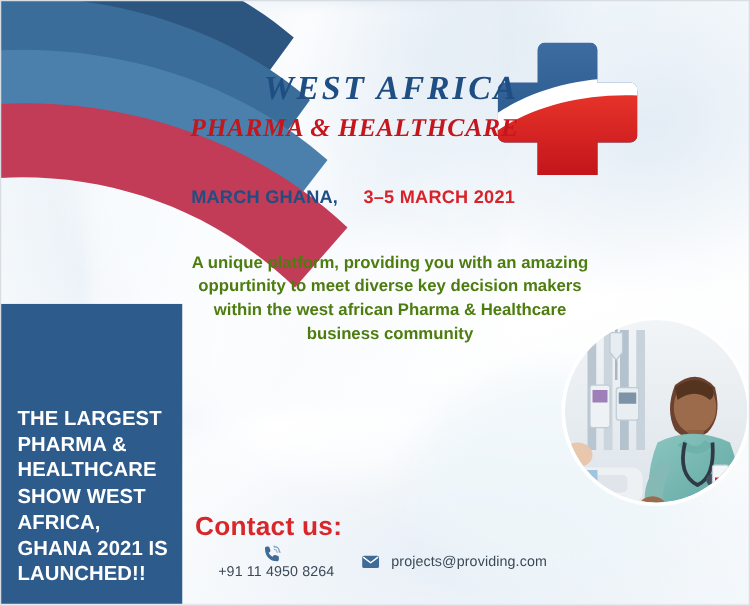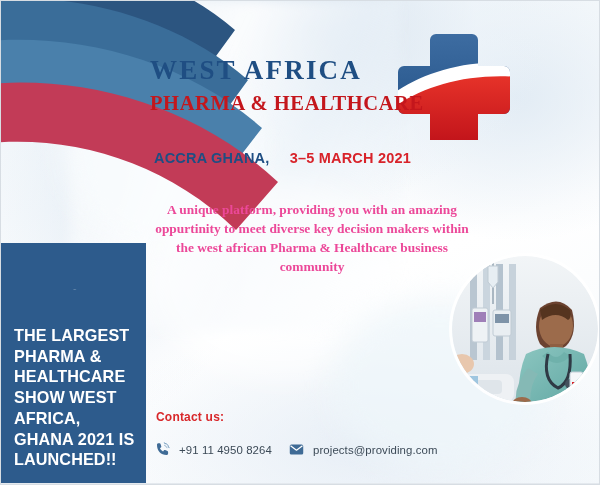--- a/index.html
+++ b/index.html
@@ -59,21 +59,22 @@
     position: absolute;
     left: 398px; top: 28px;
     width: 112px; height: 112px;
   }
 
   
   .brand-block {
     position: absolute;
     left: 150px; top: 56px;
     width: 265px;
-    text-align: left;
+    text-align: right;
+    font-style: italic;
   }
   .brand-line1 {
     font-family: "Liberation Serif", serif;
     font-weight: bold;
     font-size: 27px;
     letter-spacing: 2.2px;
     color: #1f4e83;
     line-height: 1.1;
     white-space: nowrap;
   }
@@ -102,22 +103,21 @@
   .event-date { color: #d8232a; margin-left: 16px; }
 
   .pitch {
     position: absolute;
     left: 152px; top: 200px;
     width: 320px;
     text-align: center;
     font-size: 13.4px;
     font-weight: bold;
     line-height: 1.42;
-    color: #ec4899;
-    font-family: Liberation Serif, serif;
+    color: #4d7c0f;
   }
   .panel-shape {
     position: absolute;
     left: 0; top: 243px;
     width: 146px; height: 242px;
   }
   .panel-text {
     position: absolute;
     left: 14px; top: 289px;
     width: 128px;
@@ -136,40 +136,40 @@
     width: 146px; height: 146px;
     border-radius: 50%;
     overflow: hidden;
     box-shadow: 0 0 0 3px rgba(255,255,255,0.9);
   }
 
   
   .contact-title {
     position: absolute;
     left: 156px; top: 410px;
-    font-size: 12px;
+    font-size: 21px;
     font-weight: bold;
     color: #d8272a;
     letter-spacing: 0.2px;
   }
   .contact-rows {
     position: absolute;
     left: 154px; top: 438px;
     width: 440px;
   }
   .c-row {
     display: flex;
     align-items: center;
     height: 23px;
   }
   .c-cell {
     display: flex;
     align-items: center;
   }
-  .c-cell.phonecell { width: 134px; }
+  .c-cell.phonecell { width: 134px; flex-direction: column; }
   .c-icon {
     width: 17px; height: 17px;
     flex: 0 0 17px;
     margin-right: 8px;
     display: block;
   }
   .c-text {
     font-size: 11.4px;
     color: #3c4a57;
     letter-spacing: 0.1px;
@@ -235,21 +235,21 @@
       <path d="M -20 78 C 12 48, 64 28, 132 36 L 132 50 C 64 42, 12 62, -20 92 Z" fill="#ffffff"></path>
     </g>
   </svg>
 
   <div class="brand-block">
     <div class="brand-line1">WEST AFRICA</div>
     <div class="brand-line2">PHARMA &amp; HEALTHCARE</div>
   </div>
 
   <div class="event-line">
-    <span class="event-city">ACCRA GHANA, </span><span class="event-date">3–5 MARCH 2021</span>
+    <span class="event-city">MARCH GHANA, </span><span class="event-date">3–5 MARCH 2021</span>
   </div>
 
   <div class="pitch">A unique platform, providing you with an amazing oppurtinity to meet diverse key decision makers within the west african Pharma &amp; Healthcare business community</div>
 
   <svg class="panel-shape" viewBox="0 0 146 242" preserveAspectRatio="none">
     <path d="M0 0 L146 0 L146 26 L73 47 L0 26 L0 0 Z M0 26 L73 47 L146 26 L146 242 L0 242 Z" fill="#2d5b8c"></path>
   </svg>
   <div class="panel-text">THE LARGEST PHARMA &amp; HEALTHCARE SHOW WEST AFRICA, GHANA 2021 IS LAUNCHED!!</div>
 
   <div class="nurse-photo">

